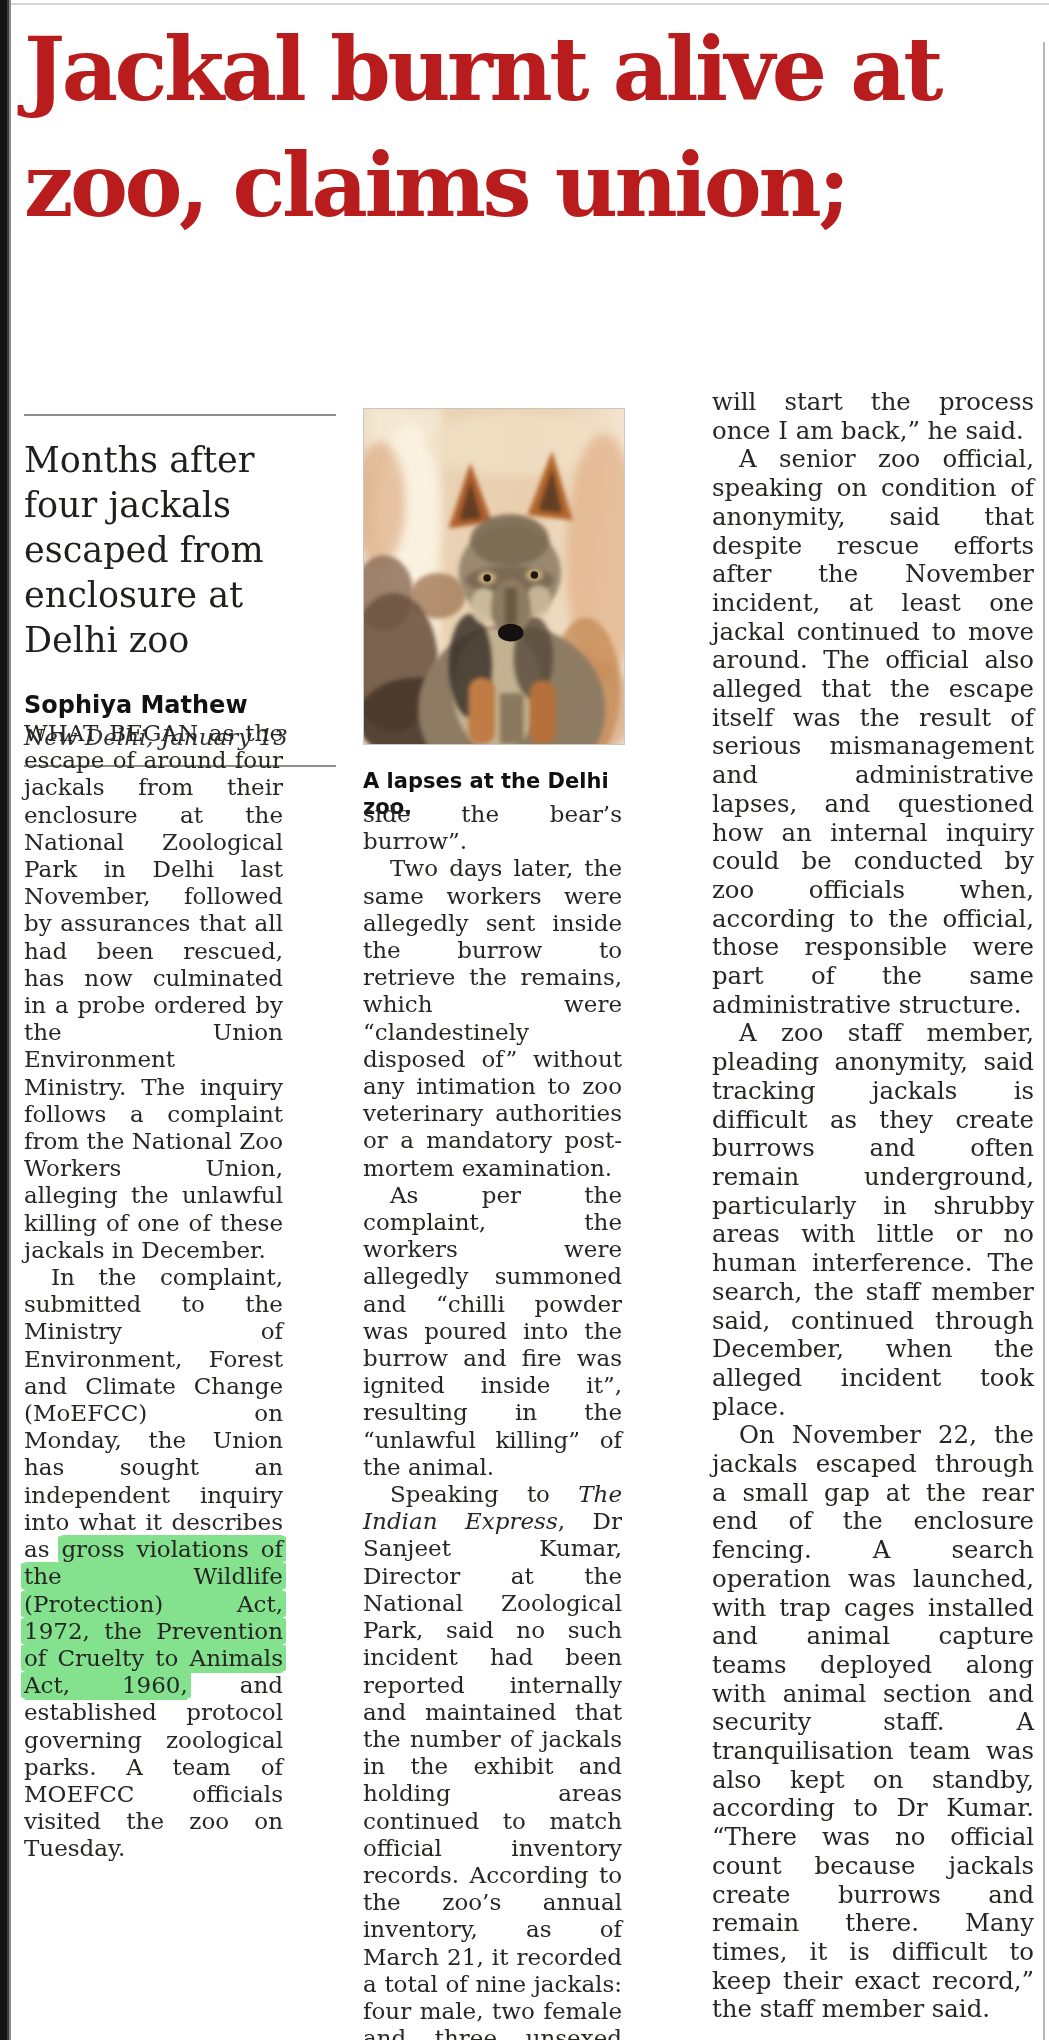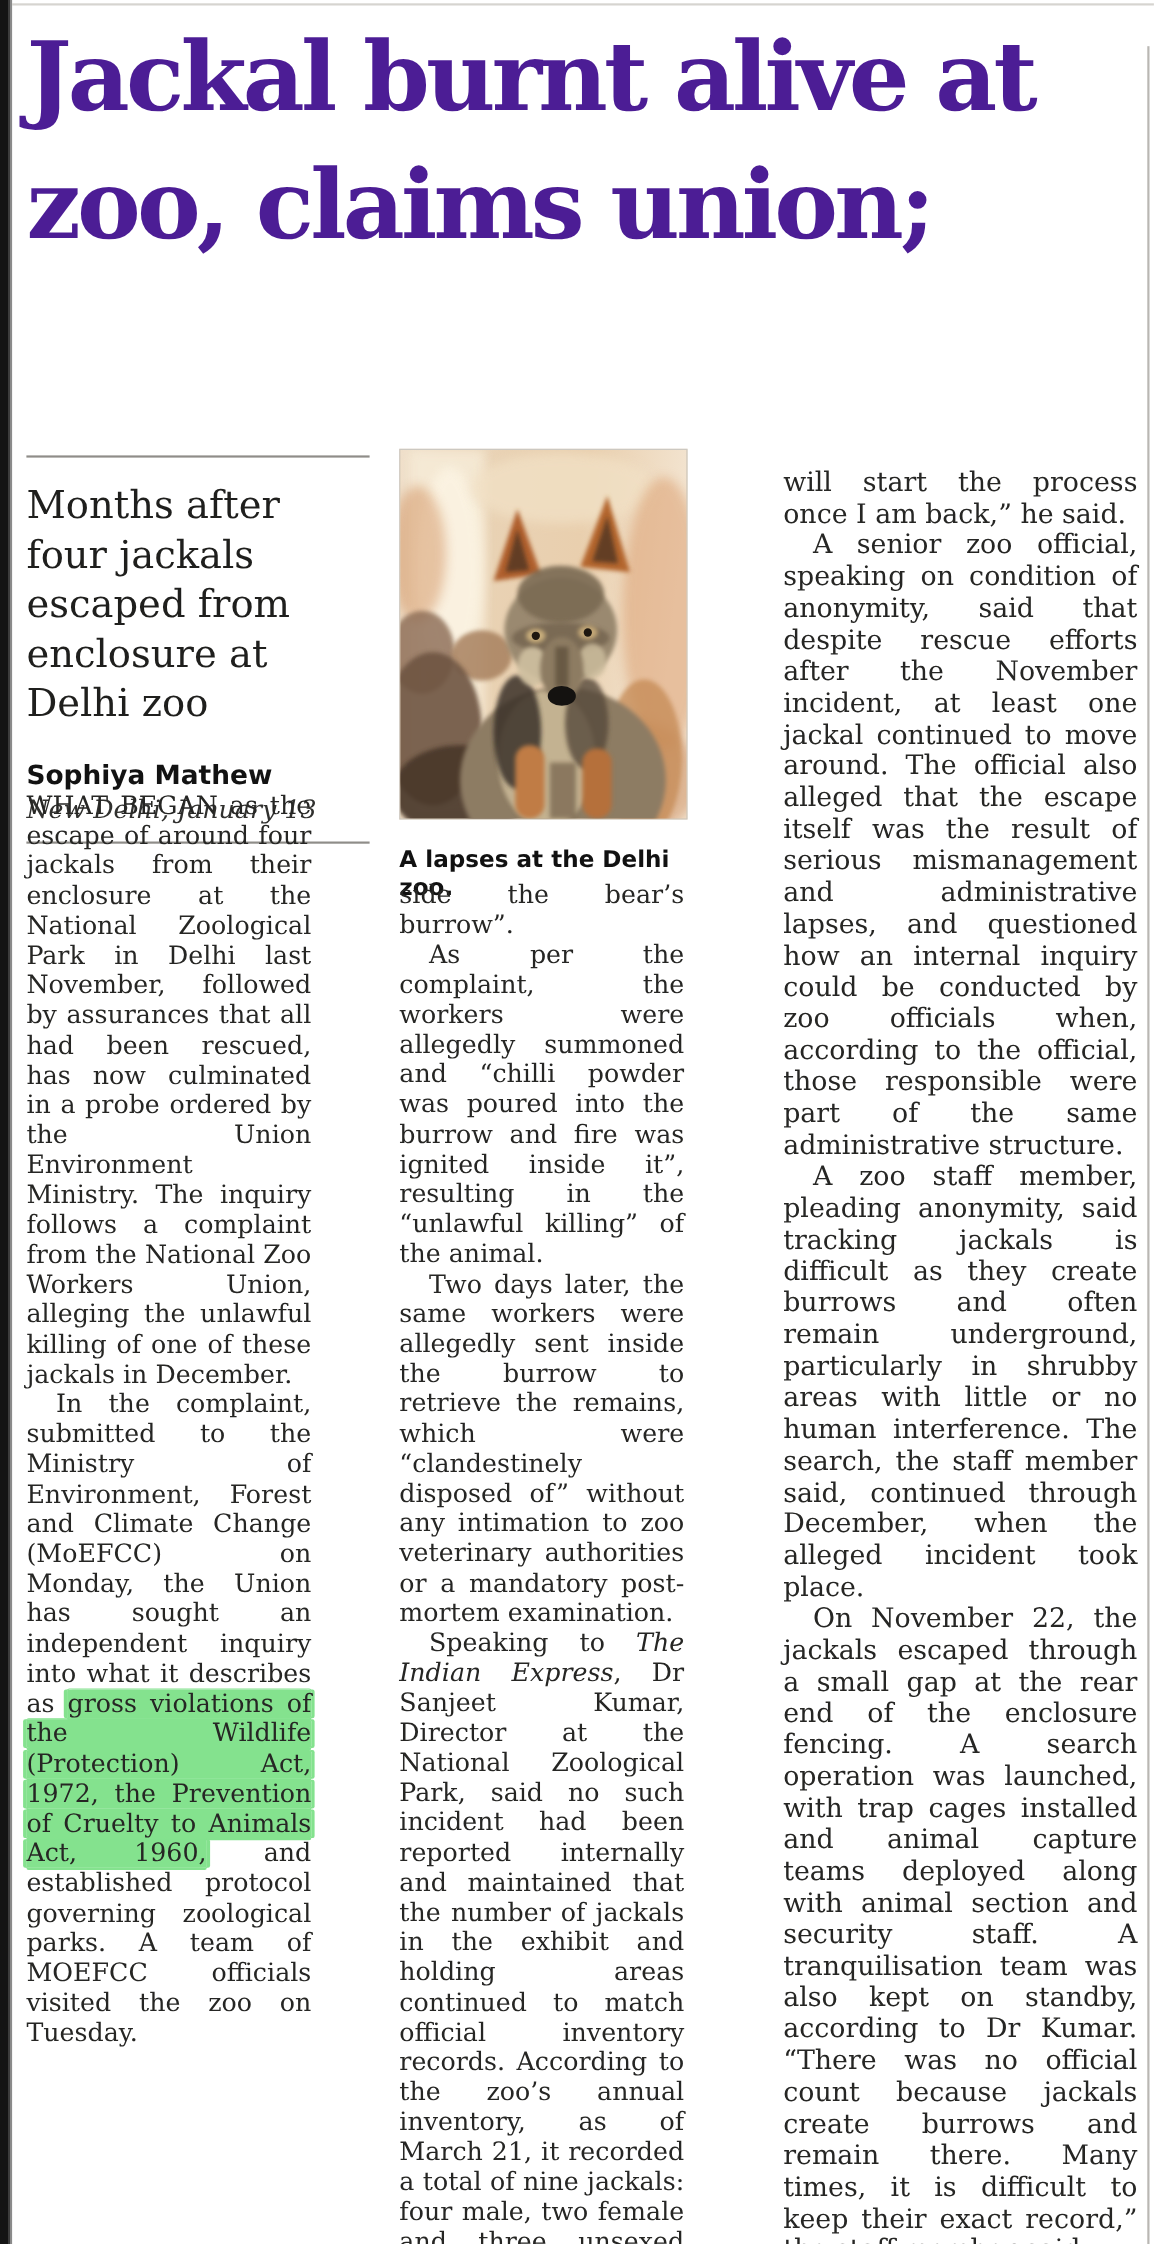--- a/index.html
+++ b/index.html
@@ -24,21 +24,21 @@
     position:absolute;left:1043px;top:42px;width:2px;height:1998px;background:#b9b7b3;
   }
   .headline{
     position:absolute;left:24px;top:12px;width:1010px;
     margin:0;
     font-family:"DejaVu Serif","Liberation Serif",serif;
     font-weight:700;
     font-size:87px;
     line-height:116px;
     letter-spacing:-3.5px;
-    color:#4c1d95;
+    color:#b91c1c;
   }
   .headline span{display:block;}
   .kicker{
     position:absolute;left:24px;top:414px;width:312px;
   }
   .rule{height:0;border-top:2px solid #8f8d89;}
   .subhead{
     margin:22px 0 0 0;
     width:285px;
     font-size:35px;
@@ -81,21 +81,21 @@
     position:absolute;
     font-size:23px;
     line-height:27.2px;
     text-align:justify;
     color:#262624;
   }
   .col p{margin:0;}
   .col p.indent{text-indent:27px;}
   #col-1{left:24px;top:720px;width:259px;height:1240px;}
   #col-2{left:363px;top:801px;width:259px;height:1175px;}
-  #col-3{left:712px;top:424px;width:322px;height:1600px;font-size:24.4px;line-height:28.7px;}
+  #col-3{left:712px;top:388px;width:322px;height:1600px;font-size:24.4px;line-height:28.7px;}
   .hl{
     background:#84e28e;
     box-shadow:-3px 0 0 #84e28e,3px 0 0 #84e28e,0 -1px 0 #84e28e,0 2px 0 #84e28e;
     border-radius:2px;
     -webkit-box-decoration-break:clone;
     box-decoration-break:clone;
   }
   .it{font-style:italic;}
 </style>
 </head>
@@ -175,22 +175,22 @@
   </figure>
 
   <figcaption class="caption">A lapses at the Delhi zoo.</figcaption>
 
   <div class="col" id="col-1">
       <p><span>WHAT BEGAN as the escape of around four jackals from their enclosure at the National Zoological Park in Delhi last November, followed by assurances that all had been rescued, has now culminated in a probe ordered by the Union Environment Ministry. The inquiry follows a complaint from the National Zoo Workers Union, alleging the unlawful killing of one of these jackals in December.</span></p>
       <p class="indent"><span>In the complaint, submitted to the Ministry of Environment, Forest and Climate Change (MoEFCC) on Monday, the Union has sought an independent inquiry into what it describes as </span><span class="hl">gross violations of the Wildlife (Protection) Act, 1972, the Prevention of Cruelty to Animals Act, 1960,</span><span> and established protocol governing zoological parks. A team of MOEFCC officials visited the zoo on Tuesday.</span></p>
     </div>
   <div class="col" id="col-2">
       <p><span>side the bear’s burrow”.</span></p>
+      <p class="indent"><span>Two days later, the same workers were allegedly sent inside the burrow to retrieve the remains, which were “clandestinely disposed of” without any intimation to zoo veterinary authorities or a mandatory post-mortem examination.</span></p>
       <p class="indent"><span>As per the complaint, the workers were allegedly summoned and “chilli powder was poured into the burrow and fire was ignited inside it”, resulting in the “unlawful killing” of the animal.</span></p>
-      <p class="indent"><span>Two days later, the same workers were allegedly sent inside the burrow to retrieve the remains, which were “clandestinely disposed of” without any intimation to zoo veterinary authorities or a mandatory post-mortem examination.</span></p>
       <p class="indent"><span>Speaking to </span><span class="it">The Indian Express</span><span>, Dr Sanjeet Kumar, Director at the National Zoological Park, said no such incident had been reported internally and maintained that the number of jackals in the exhibit and holding areas continued to match official inventory records. According to the zoo’s annual inventory, as of March 21, it recorded a total of nine jackals: four male, two female and three unsexed individuals.</span></p>
     </div>
   <div class="col" id="col-3">
       <p><span>will start the process once I am back,” he said.</span></p>
       <p class="indent"><span>A senior zoo official, speaking on condition of anonymity, said that despite rescue efforts after the November incident, at least one jackal continued to move around. The official also alleged that the escape itself was the result of serious mismanagement and administrative lapses, and questioned how an internal inquiry could be conducted by zoo officials when, according to the official, those responsible were part of the same administrative structure.</span></p>
       <p class="indent"><span>A zoo staff member, pleading anonymity, said tracking jackals is difficult as they create burrows and often remain underground, particularly in shrubby areas with little or no human interference. The search, the staff member said, continued through December, when the alleged incident took place.</span></p>
       <p class="indent"><span>On November 22, the jackals escaped through a small gap at the rear end of the enclosure fencing. A search operation was launched, with trap cages installed and animal capture teams deployed along with animal section and security staff. A tranquilisation team was also kept on standby, according to Dr Kumar. “There was no official count because jackals create burrows and remain there. Many times, it is difficult to keep their exact record,” the staff member said.</span></p>
     </div>
 
 </div>

